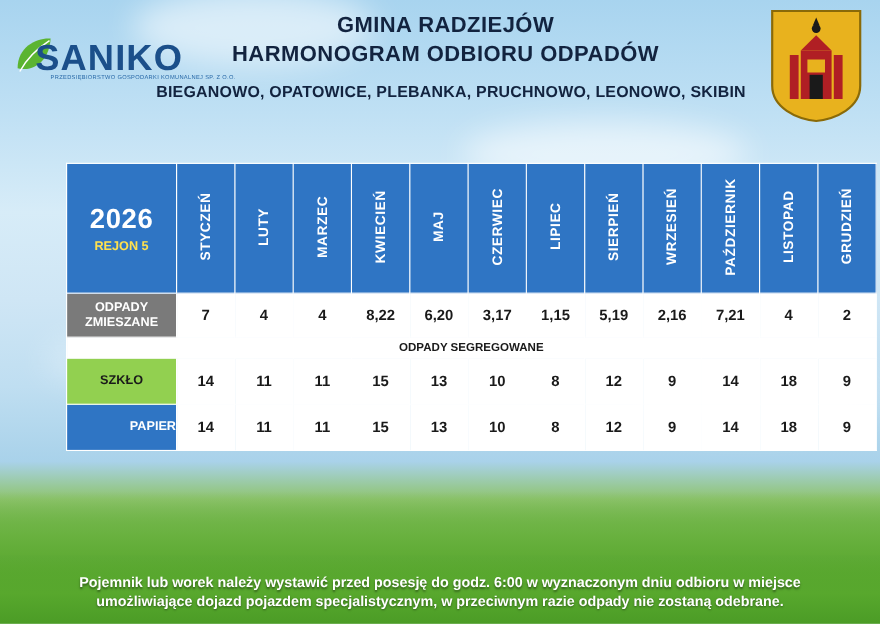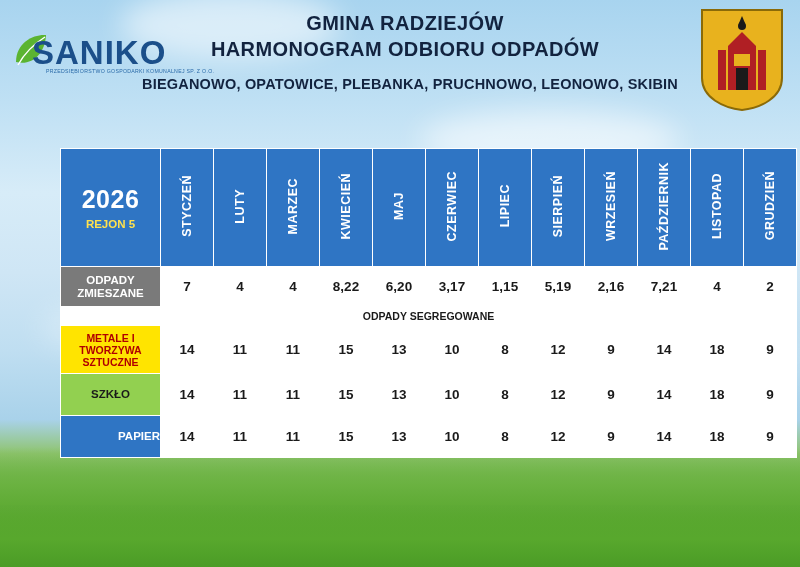--- a/index.html
+++ b/index.html
@@ -268,35 +268,20 @@
         <td class="val">1,15</td>
         <td class="val">5,19</td>
         <td class="val">2,16</td>
         <td class="val">7,21</td>
         <td class="val">4</td>
         <td class="val">2</td>
       </tr>
       <tr class="segregowane">
         <td colspan="13">ODPADY SEGREGOWANE</td>
       </tr>
-      <tr class="r-metal">
-        <td class="row-label">METALE I TWORZYWA SZTUCZNE</td>
-        <td class="val">14</td>
-        <td class="val">11</td>
-        <td class="val">11</td>
-        <td class="val">15</td>
-        <td class="val">13</td>
-        <td class="val">10</td>
-        <td class="val">8</td>
-        <td class="val">12</td>
-        <td class="val">9</td>
-        <td class="val">14</td>
-        <td class="val">18</td>
-        <td class="val">9</td>
-      </tr>
       <tr class="r-glass">
         <td class="row-label">SZKŁO</td>
         <td class="val">14</td>
         <td class="val">11</td>
         <td class="val">11</td>
         <td class="val">15</td>
         <td class="val">13</td>
         <td class="val">10</td>
         <td class="val">8</td>
         <td class="val">12</td>
@@ -316,14 +301,18 @@
         <td class="val">8</td>
         <td class="val">12</td>
         <td class="val">9</td>
         <td class="val">14</td>
         <td class="val">18</td>
         <td class="val">9</td>
       </tr>
     </tbody>
   </table>
 
+  <div class="footer">
+    <div>Pojemnik lub worek należy wystawić przed posesję do godz. 6:00 w wyznaczonym dniu odbioru  w miejsce</div>
+    <div>umożliwiające dojazd pojazdem specjalistycznym, w przeciwnym razie odpady nie zostaną odebrane.</div>
+  </div>
 
 </div>
 
 </body></html>

